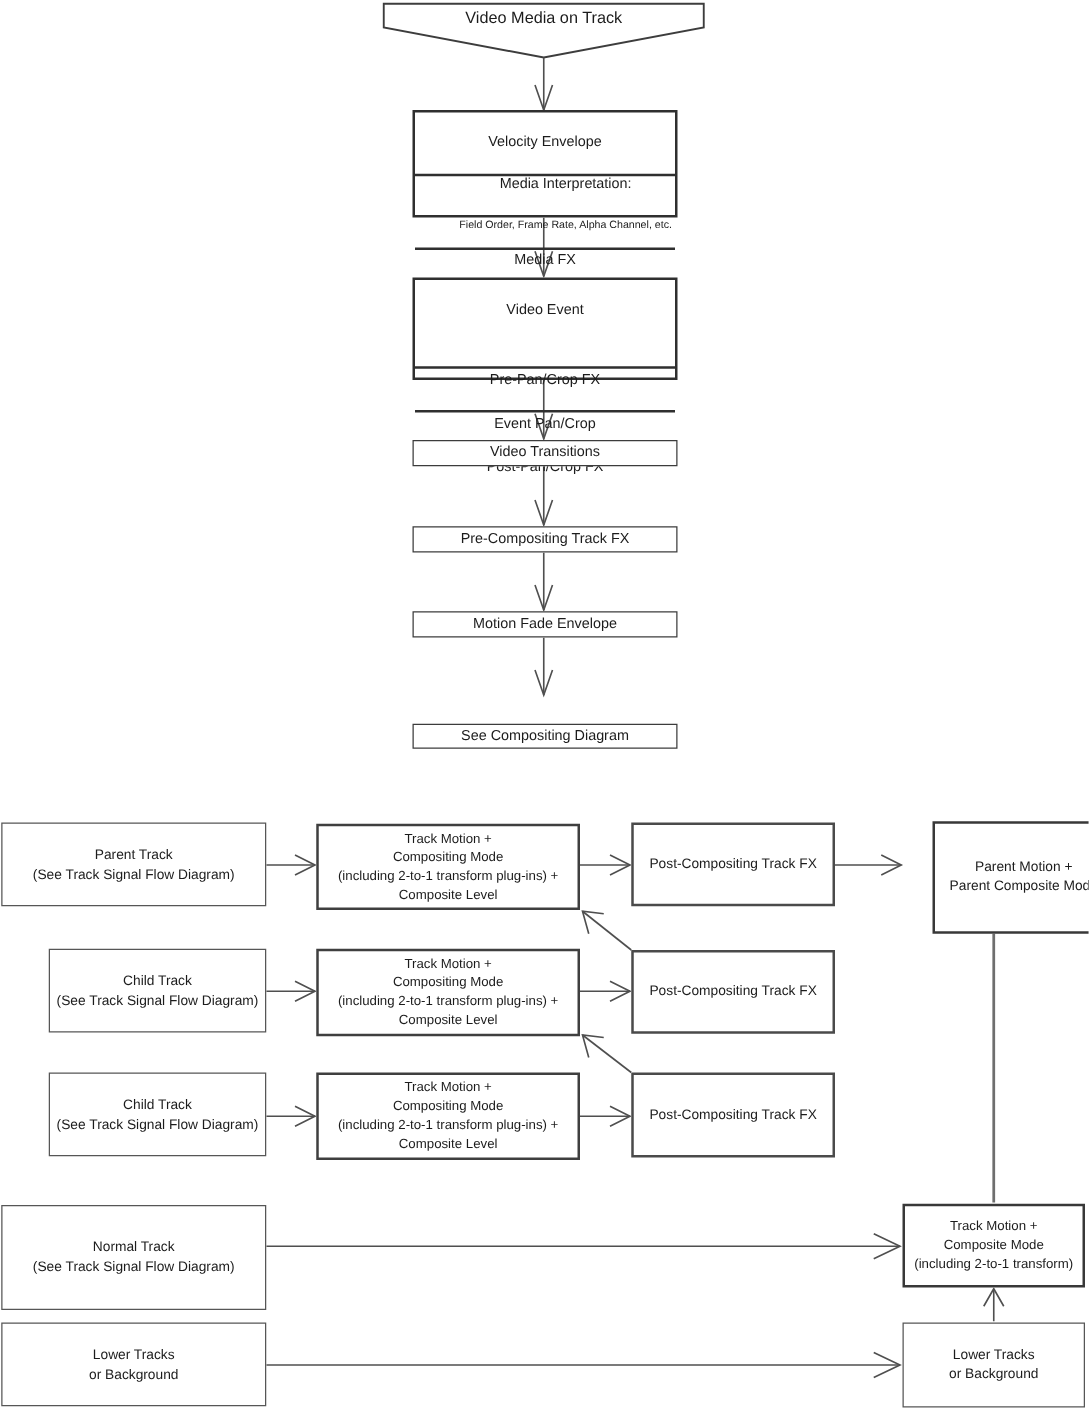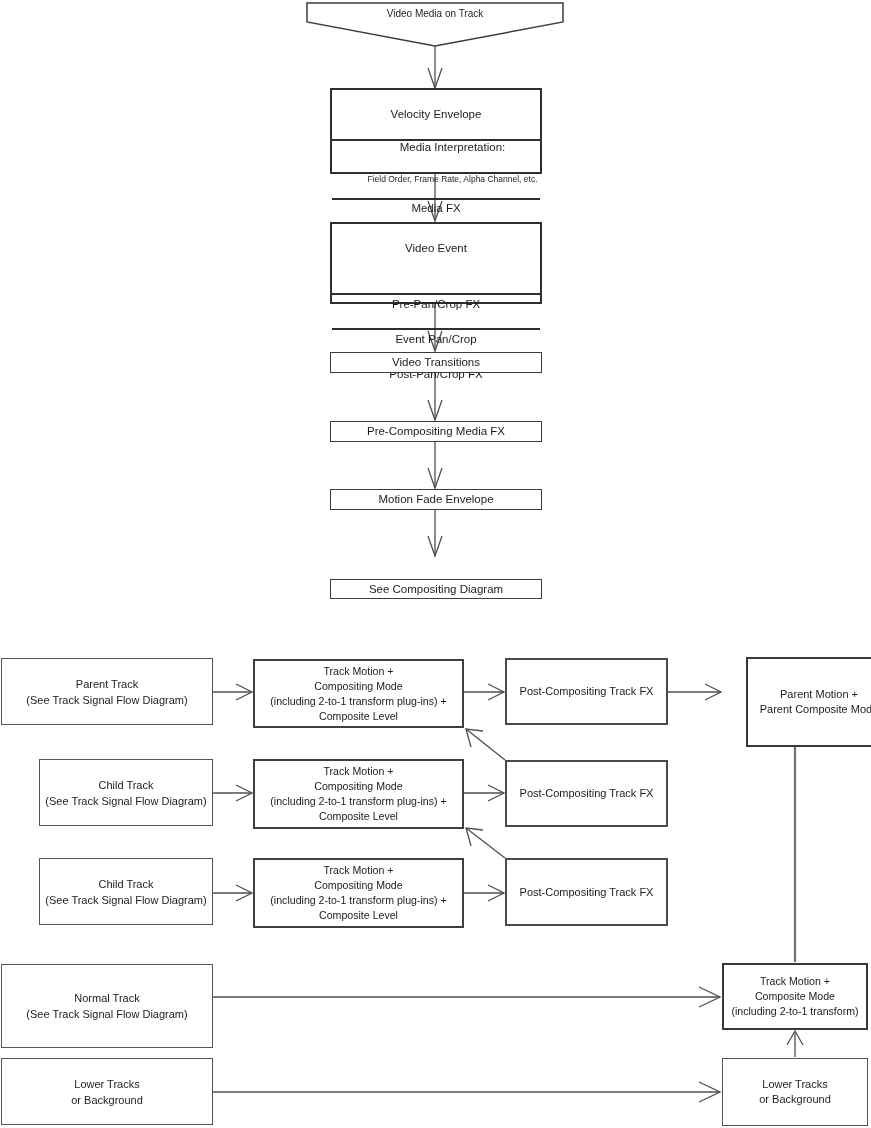--- a/index.html
+++ b/index.html
@@ -45,21 +45,21 @@
   .row .sub { font-size: 8.5px; line-height: 10px; margin-top: 20px; }
 
   .srcbox  { border: 1.5px solid #565656; line-height: 16px; }
   .midbox  { border: 2px solid #3f3f3f; font-size: 10.6px; line-height: 15px; }
   .postbox { border: 2px solid #4a4a4a; }
   .rightbox{ border: 2px solid #383838; }
   .rightbox.gray { border: 1.5px solid #565656; }
   .banner-label {
     position: absolute;
     display: flex; align-items: center; justify-content: center;
-    font-size: 10px;
+    font-size: 13px;
   }
 </style>
 </head>
 <body>
 
 <div class="stage">
 
   <svg class="wires" width="871" height="1128" viewBox="0 0 871 1128">
 
     <polygon class="banner" points="307,3 563,3 563,22 435,46 307,22"></polygon>
@@ -155,21 +155,21 @@
     <div class="row" style="height:20px;">
       <span>Event Pan/Crop</span>
     </div>
     <div class="row" style="height:20px;">
       <span>Post-Pan/Crop FX</span>
     </div>
   </div>
 
   <div class="box topbox" style="left:330px;top:352px;width:212px;height:21px;">Video Transitions</div>
 
-  <div class="box topbox" style="left:330px;top:421px;width:212px;height:21px;">Pre-Compositing Media FX</div>
+  <div class="box topbox" style="left:330px;top:421px;width:212px;height:21px;">Pre-Compositing Track FX</div>
 
   <div class="box topbox" style="left:330px;top:489px;width:212px;height:21px;">Motion Fade Envelope</div>
 
   <div class="box topbox" style="left:330px;top:579px;width:212px;height:20px;">See Compositing Diagram</div>
 
   <div class="box srcbox" style="left:1px;top:658px;width:212px;height:67px;">Parent Track
 (See Track Signal Flow Diagram)</div>
 
   <div class="box srcbox" style="left:39px;top:759px;width:174px;height:67px;">Child Track
 (See Track Signal Flow Diagram)</div>

